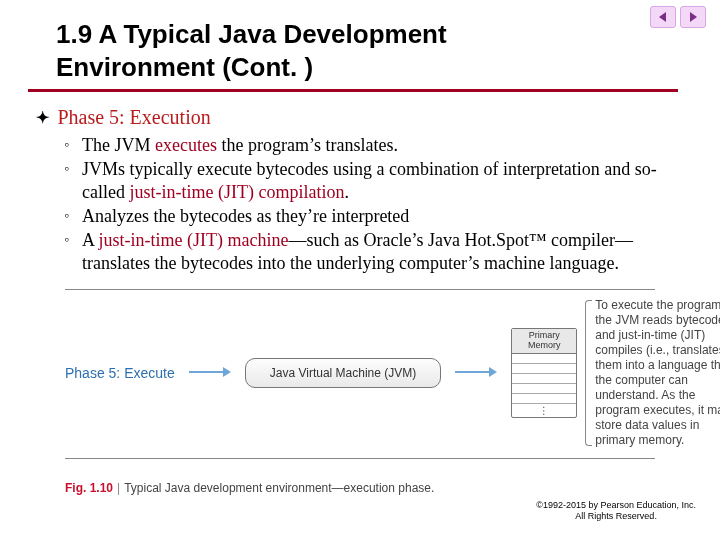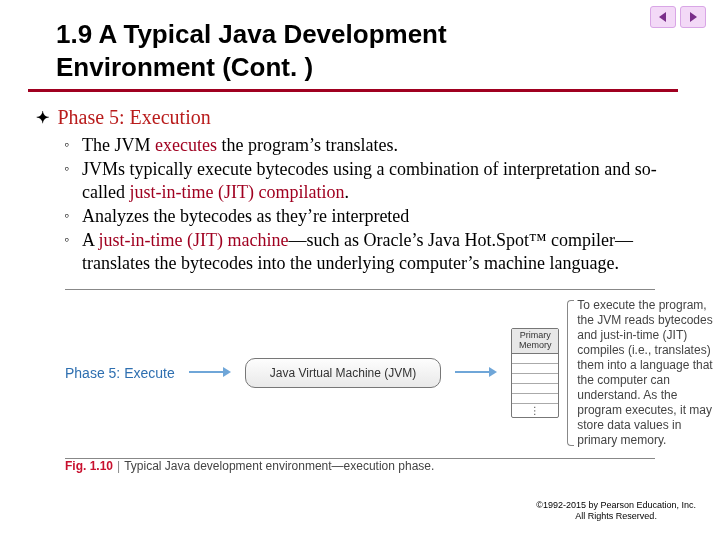--- a/index.html
+++ b/index.html
@@ -19,29 +19,29 @@
   .level2 .bullet2 { color: #000; font-size: 14px; line-height: 22px; min-width: 10px; }
   .level2 .txt { color: #000; }
   .keyword { color: #a00020; }
   .figure { margin: 14px auto 0 auto; width: 590px; }
   .fig-rule { height: 1px; background: #888; margin-bottom: 8px; }
   .fig-row { display: flex; align-items: center; gap: 14px; }
   .phase-label { color: #2e6fb0; font-family: Arial, sans-serif; font-size: 14px; white-space: nowrap; }
   .arrow { flex: 0 0 auto; }
   .box { border: 1px solid #777; background: linear-gradient(#fdfdfd,#e9e9e9); border-radius: 10px; padding: 7px 24px; font-family: Arial, sans-serif; font-size: 12px; color: #333; white-space: nowrap; text-align: center; }
   .memory-wrap { display: flex; align-items: center; gap: 8px; }
-  .memory { width: 48px; border: 1px solid #777; border-radius: 2px; display: flex; flex-direction: column; }
+  .memory { width: 66px; border: 1px solid #777; border-radius: 2px; display: flex; flex-direction: column; }
   .memory .header { background: #e8e8e8; font-family: Arial, sans-serif; font-size: 9px; color: #333; text-align: center; padding: 2px 2px; border-bottom: 1px solid #777; line-height: 1.1; }
   .memory .cell { height: 10px; border-bottom: 1px solid #aaa; }
   .memory .cell:last-child { border-bottom: none; }
   .memory .dots { text-align: center; font-size: 10px; color: #555; letter-spacing: 1px; padding: 1px 0; }
   .annotation { width: 155px; font-family: Arial, sans-serif; font-size: 12px; color: #444; line-height: 1.25; position: relative; padding-left: 10px; }
   .annotation::before { content: ""; position: absolute; left: 0; top: 2px; bottom: 2px; width: 6px; border-left: 1px solid #888; border-top: 1px solid #888; border-bottom: 1px solid #888; border-top-left-radius: 4px; border-bottom-left-radius: 4px; }
   .fig-rule2 { height: 1px; background: #888; margin-top: 10px; }
-  .fig-caption { font-family: Arial, sans-serif; font-size: 12px; color: #444; margin-top: 0; }
+  .fig-caption { font-family: Arial, sans-serif; font-size: 12px; color: #444; margin-top: 22px; }
   .fig-caption .fignum { color: #c8102e; font-weight: bold; }
   .fig-caption .bar { color: #888; margin: 0 4px; }
   .copyright { position: absolute; bottom: 18px; right: 24px; text-align: center; font-family: "Trebuchet MS", Arial, sans-serif; font-size: 9px; color: #000; line-height: 1.2; }
 </style>
 </head>
 <body>
 
 <div class="nav-buttons">
   <div class="nav-btn">
     <span>

